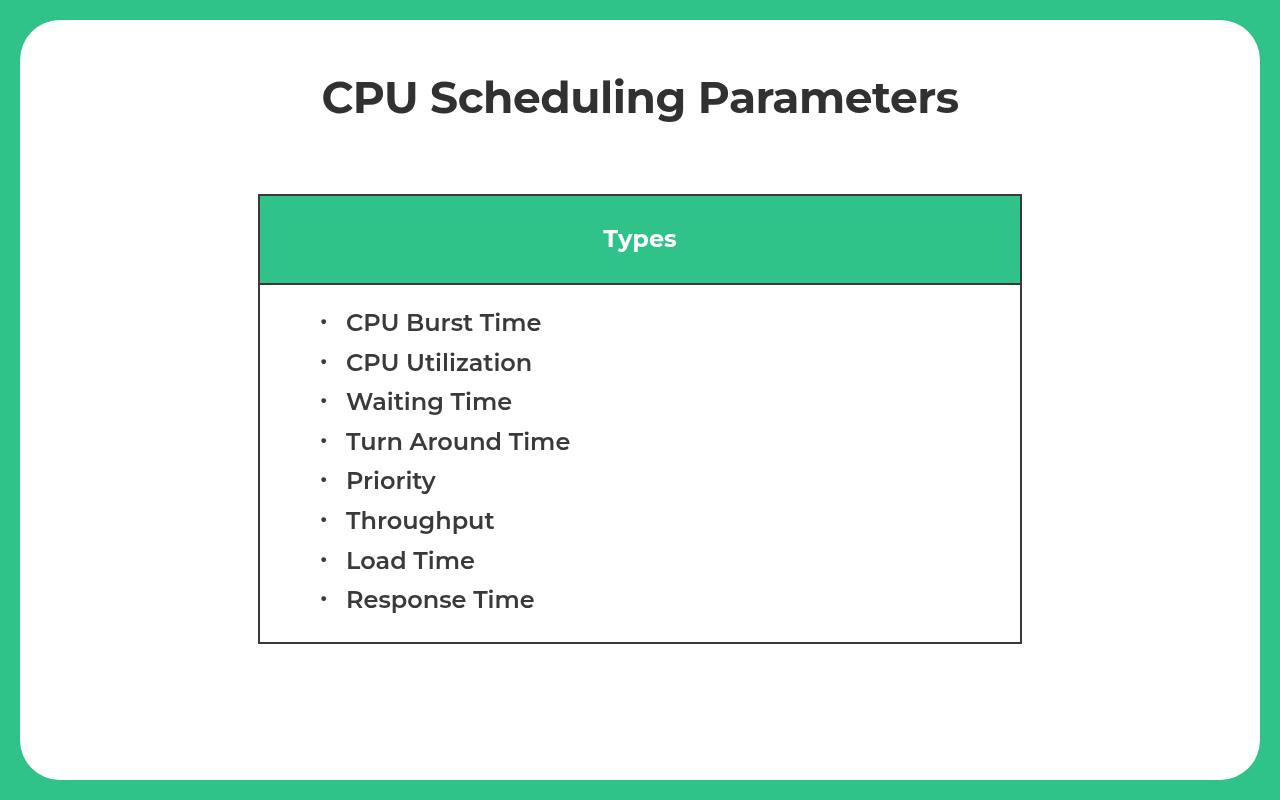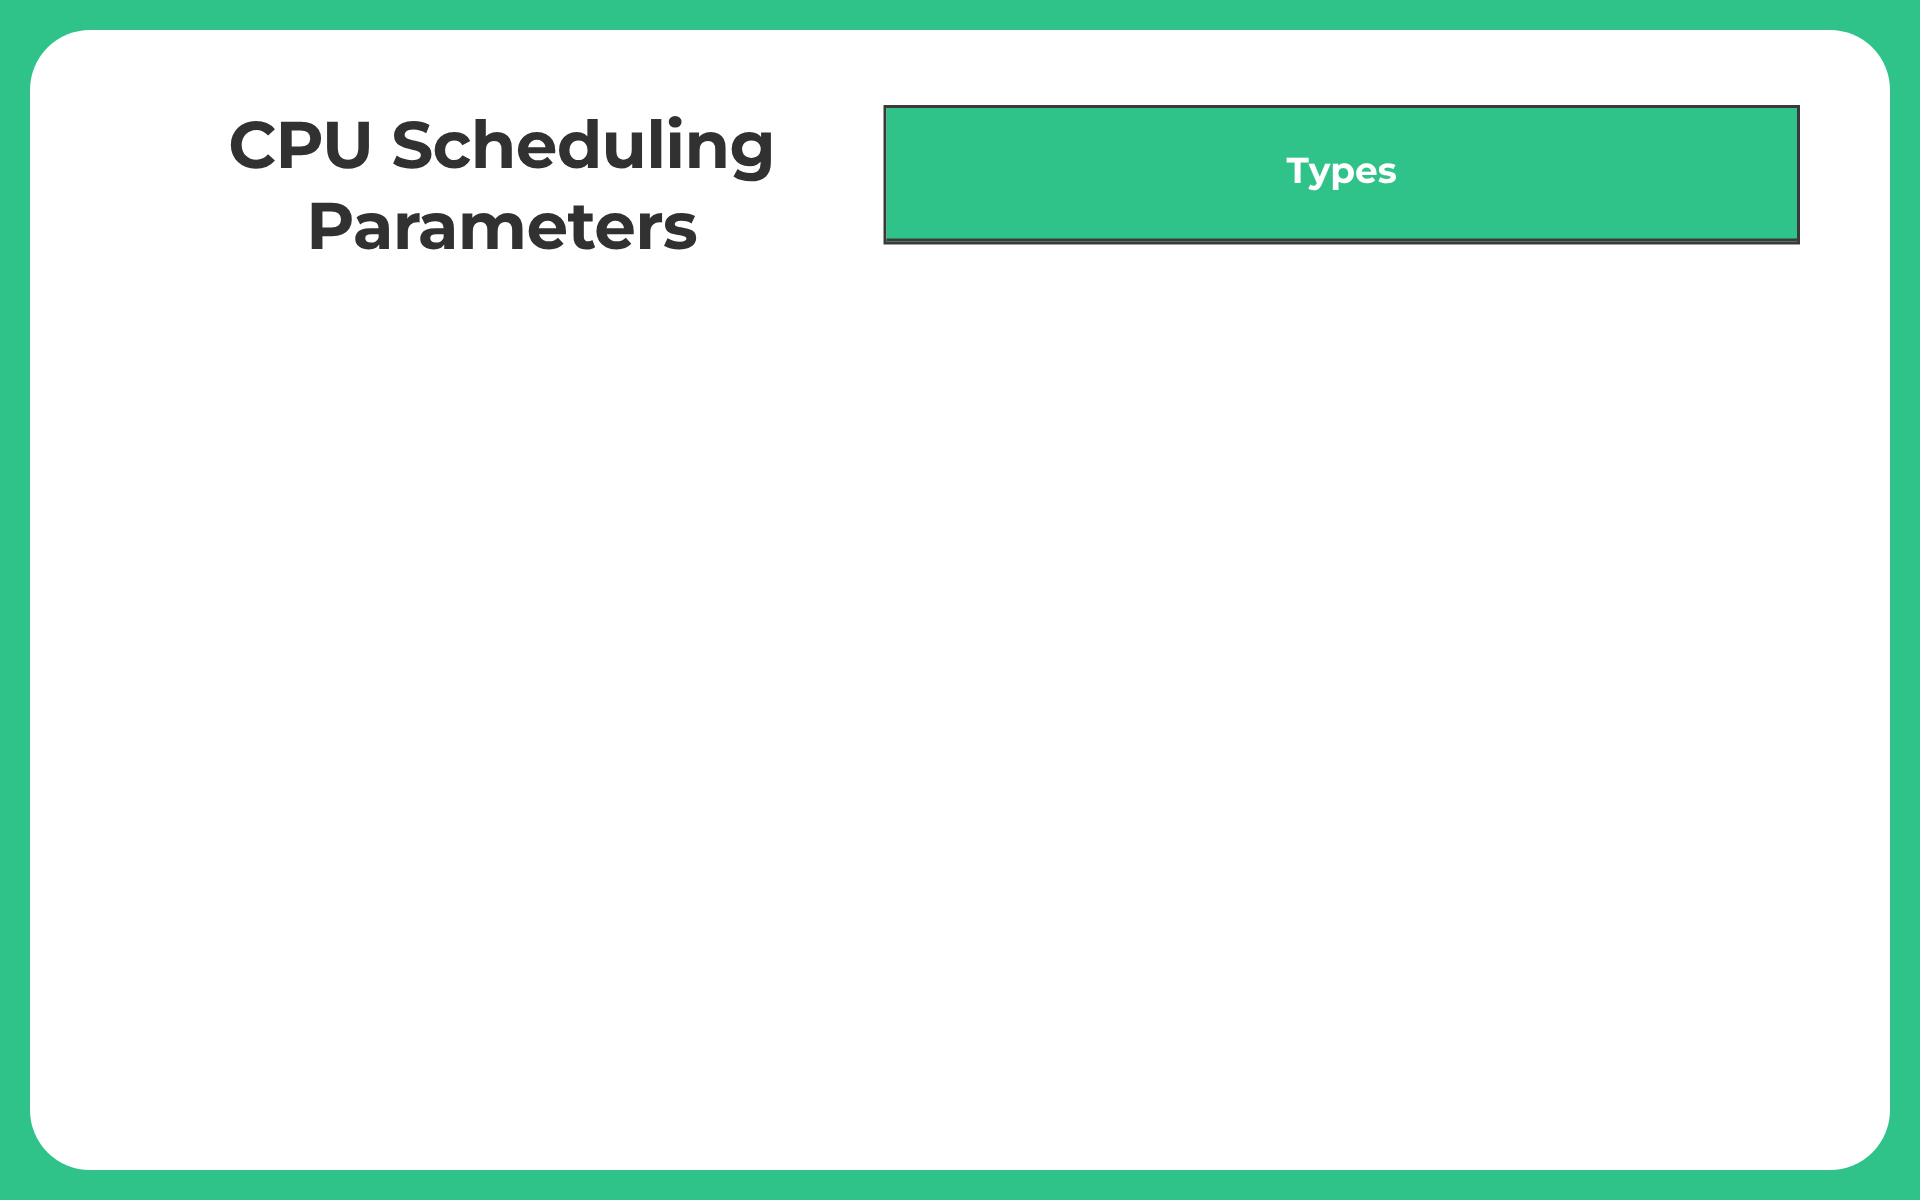--- a/index.html
+++ b/index.html
@@ -14,21 +14,22 @@
       font-family: 'Montserrat', 'Segoe UI', Arial, sans-serif;
       padding: 20px;
     }
     .card {
       width: 100%;
       height: 100%;
       background-color: #ffffff;
       border-radius: 40px;
       padding: 50px 60px;
       display: flex;
-      align-items: flex-start;
+      flex-direction: column;
+      align-items: center;
     }
     .title {
       font-size: 44px;
       font-weight: 700;
       color: #313131;
       text-align: center;
       margin-bottom: 70px;
       letter-spacing: -0.5px;
     }
     .table-box {
@@ -67,14 +68,26 @@
       font-size: 22px;
     }
   </style>
 </head>
 <body>
 
 <div class="card">
   <h1 class="title">CPU Scheduling Parameters</h1>
   <div class="table-box">
     <div class="table-header">Types</div>
+    <div class="table-body">
+      <ul class="list">
+        <li class="list-item">CPU Burst Time</li>
+        <li class="list-item">CPU Utilization</li>
+        <li class="list-item">Waiting Time</li>
+        <li class="list-item">Turn Around Time</li>
+        <li class="list-item">Priority</li>
+        <li class="list-item">Throughput</li>
+        <li class="list-item">Load Time</li>
+        <li class="list-item">Response Time</li>
+      </ul>
+    </div>
   </div>
 </div>
 
 </body></html>

